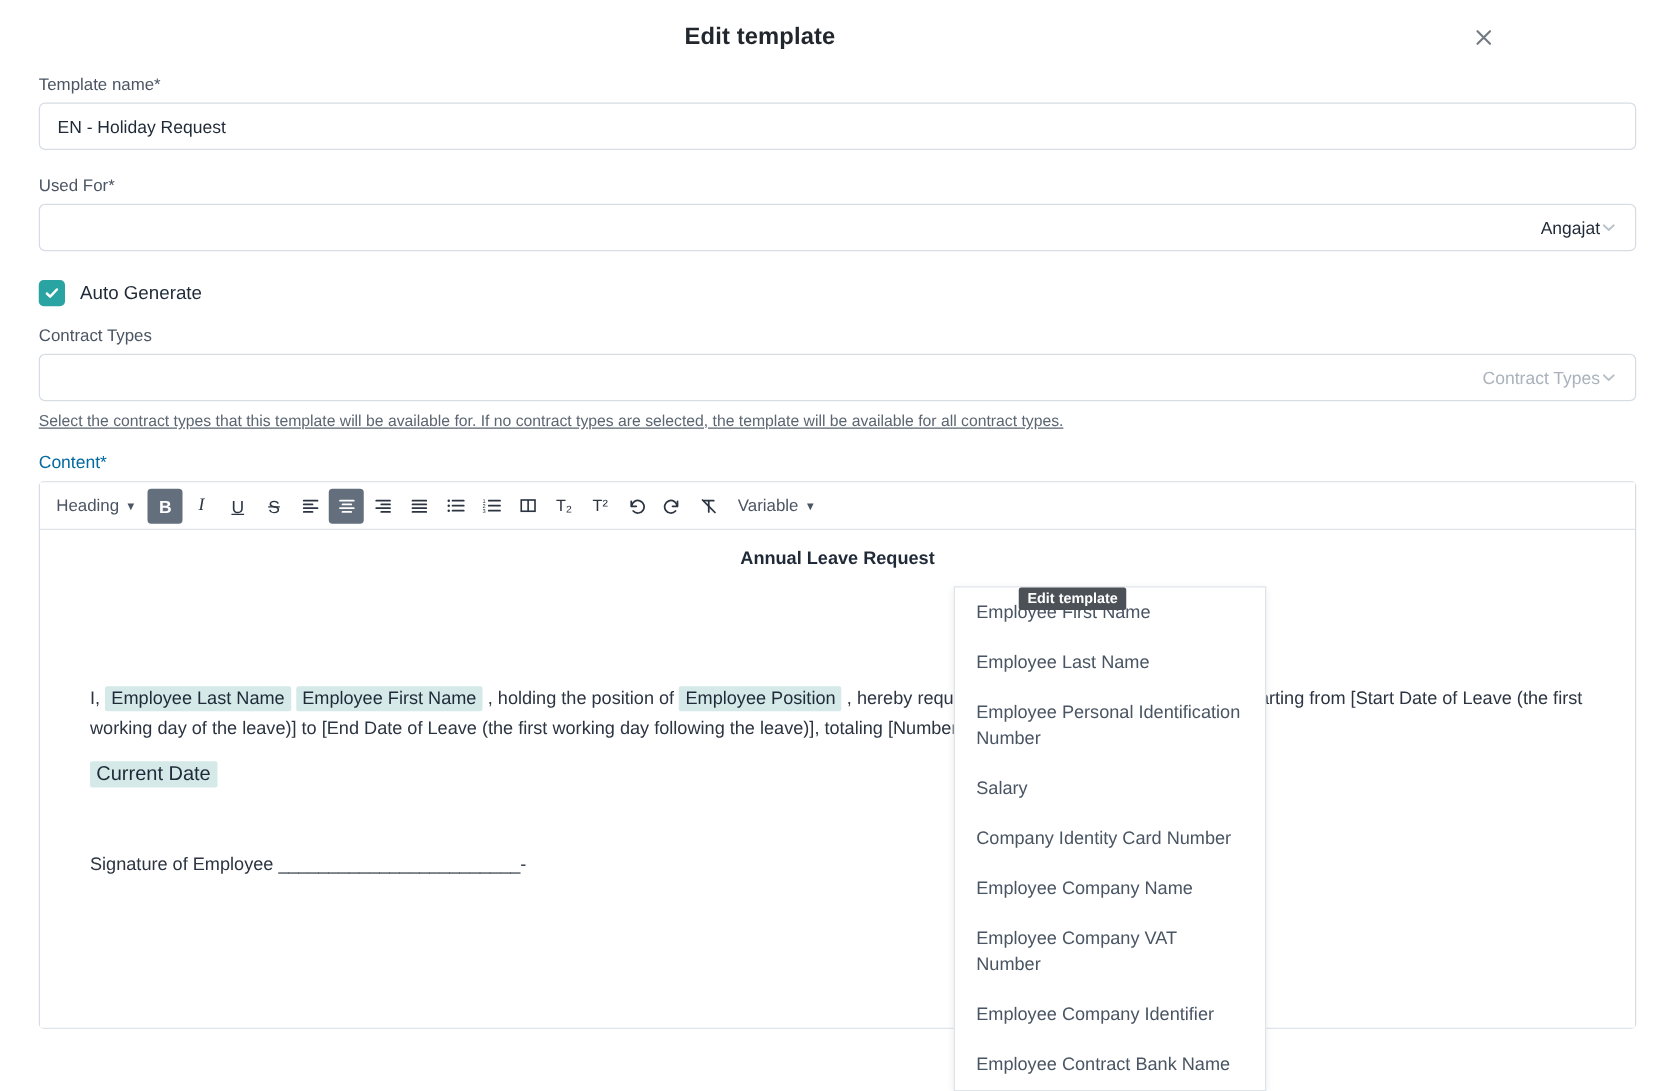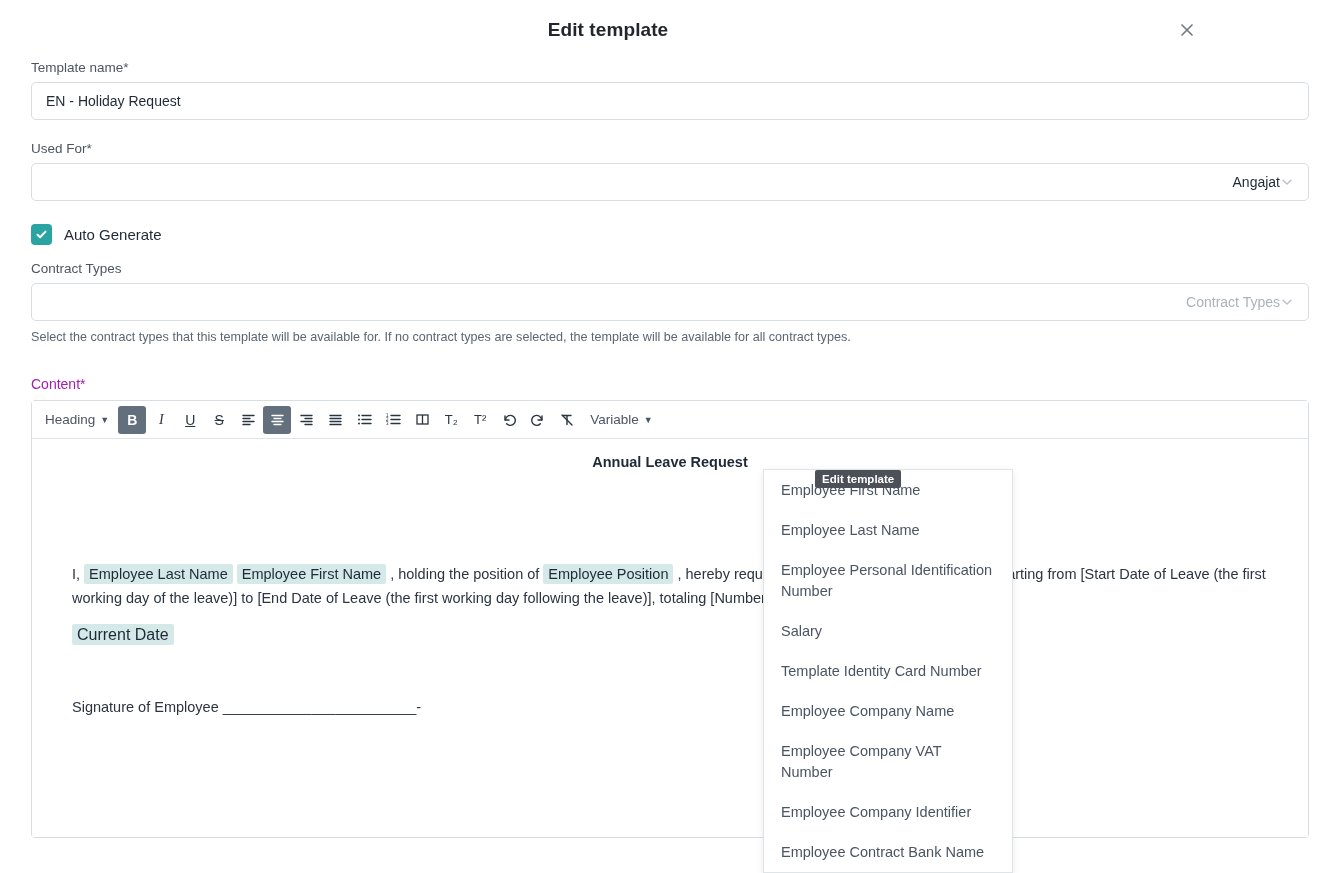--- a/index.html
+++ b/index.html
@@ -63,21 +63,21 @@
     justify-content: center; flex: none; cursor: pointer;
   }
   .cb svg { display: block; }
   .cb-label {
     margin-left: 12px; font-size: 15px; color: #1f2937;
   }
   .help-text {
     font-size: 12.6px; color: #5b6672; line-height: 1.45;
     margin-top: 8px; max-width: 650px;
   }
-  .help-text.wide { max-width: 1280px; margin-top: 7px; }
+  .help-text.wide { max-width: 1280px; margin-top: 7px; text-decoration: underline; }
   
   .editor-wrap {
     margin-top: 8px;
     border: 1px solid #d7dde3; border-radius: 4px;
     width: 1278px;
   }
   .toolbar {
     height: 38px; display: flex; align-items: center;
     padding: 0 5px; gap: 1px;
     border-bottom: 1px solid #dfe4e9;
@@ -187,21 +187,21 @@
     <div class="select-input">
       <span class="val placeholder">Contract Types</span>
       <span class="chev">
         <svg width="14" height="14" viewBox="0 0 14 14" fill="none" stroke="#b9c0c8" stroke-width="1.4" stroke-linecap="round" stroke-linejoin="round">
           <path d="M3 5.2 L7 9 L11 5.2"></path>
         </svg>
       </span>
     </div>
     <div class="help-text wide">Select the contract types that this template will be available for. If no contract types are selected, the template will be available for all contract types.</div>
 
-    <label class="field-label" style="margin-top:30px;font-size:14px;color:#a21caf;">Content*</label>
+    <label class="field-label" style="margin-top:15px;font-size:14px;color:#0369a1;">Content*</label>
 
     <div class="editor-wrap">
 
       <div class="toolbar">
         <div class="tb-btn wide">
           <span>Heading</span>
           <span class="tb-caret">▼</span>
         </div>
         <div class="tb-btn active" style="font-weight:bold;">B</div>
         <div class="tb-btn" style="font-style:italic;font-family:'Liberation Serif',serif;">I</div>
@@ -292,21 +292,21 @@
         <div class="doc-sig">Signature of Employee ________________________-</div>
       </div>
     </div>
   </div>
 
   <div class="var-menu">
     <div class="var-item">Employee First Name</div>
     <div class="var-item">Employee Last Name</div>
     <div class="var-item">Employee Personal Identification Number</div>
     <div class="var-item">Salary</div>
-    <div class="var-item">Template Identity Card Number</div>
+    <div class="var-item">Company Identity Card Number</div>
     <div class="var-item">Employee Company Name</div>
     <div class="var-item">Employee Company VAT Number</div>
     <div class="var-item">Employee Company Identifier</div>
     <div class="var-item">Employee Contract Bank Name</div>
 
   </div>
 
   <div class="tooltip">Edit template</div>
 
 </div>

